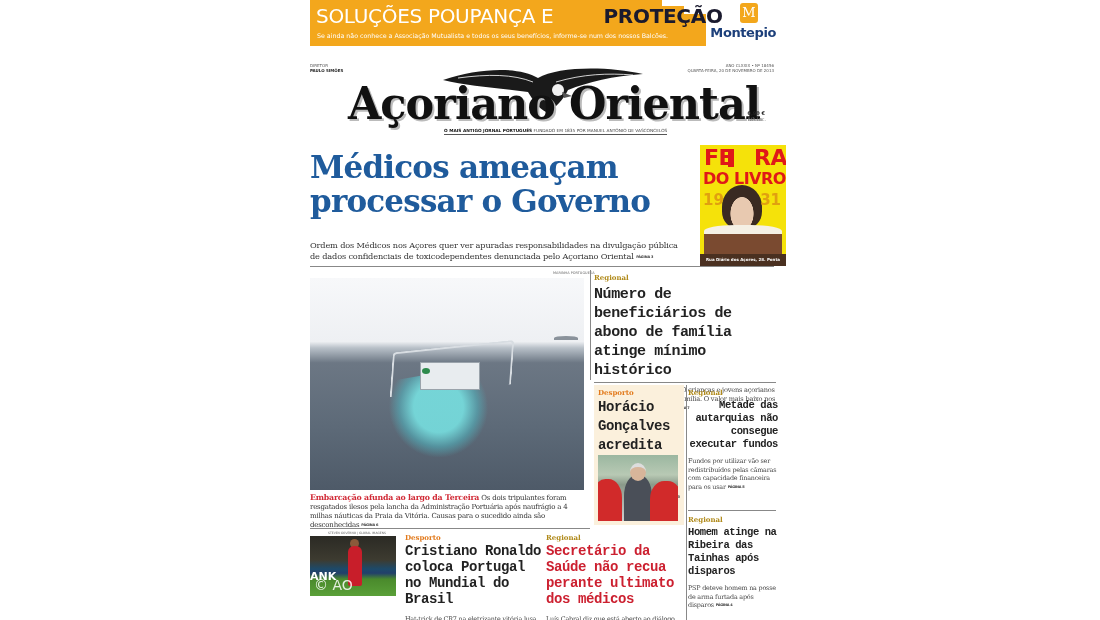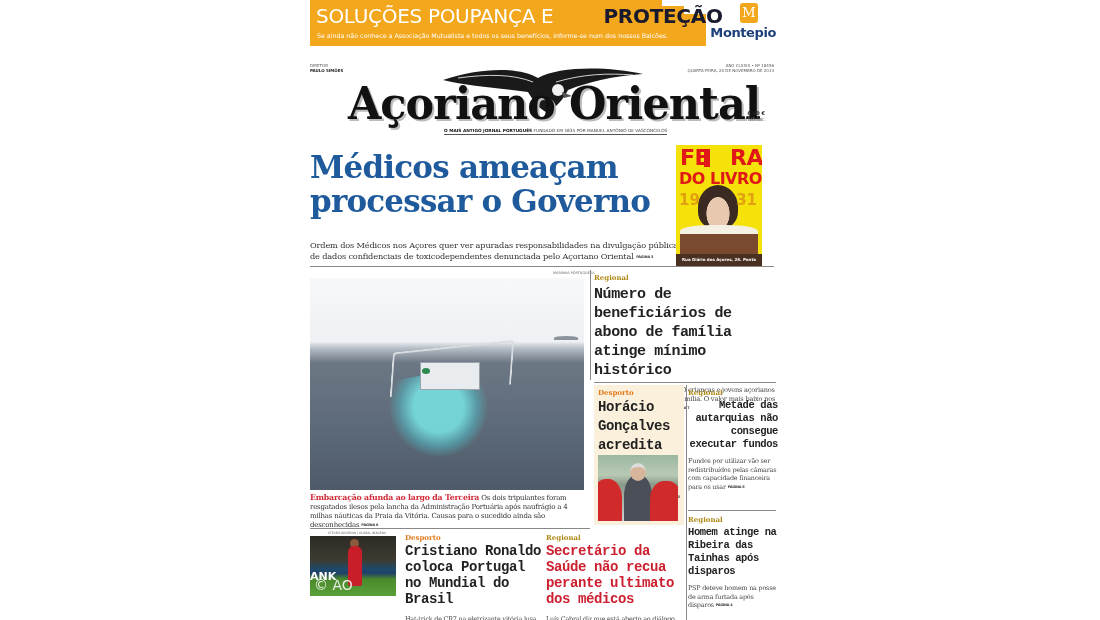--- a/index.html
+++ b/index.html
@@ -29,21 +29,21 @@
   .price span { font-weight: normal; color: #777; display: block; }
   .tagline { position: absolute; left: 136px; top: 128px; font-family: "DejaVu Sans", sans-serif; font-size: 4.3px; color: #444; border-bottom: 0.8px solid #555; padding-bottom: 1px; white-space: nowrap; }
   .tagline b { color: #111; }
 
   
   .headline { position: absolute; left: 2px; top: 150px; width: 370px; font-family: "DejaVu Serif", serif; font-weight: bold; font-size: 31px; line-height: 34px; color: #1f5b9c; letter-spacing: -0.8px; }
   .lede { position: absolute; left: 2px; top: 240px; width: 370px; font-family: "DejaVu Serif", serif; font-size: 8.2px; line-height: 11px; color: #333; letter-spacing: -0.15px; }
   .pg { font-family: "DejaVu Sans", sans-serif; font-size: 3.5px; font-weight: bold; color: #333; vertical-align: middle; }
 
   
-  .feira { position: absolute; left: 368px; top: 145px; width: 86px; height: 121px; background: #f5e20a; overflow: hidden; }
+  .feira { position: absolute; left: 392px; top: 145px; width: 86px; height: 121px; background: #f5e20a; overflow: hidden; }
   .feira-t1 { position: absolute; left: 4px; top: 2px; font-family: "DejaVu Sans", sans-serif; font-weight: bold; font-size: 22px; color: #e01818; letter-spacing: -0.5px; line-height: 22px; }
   .feira-t1 .r { position: absolute; left: 50px; top: 0; text-align: right; }
   .feira-side { position: absolute; left: 28px; top: 4px; width: 6px; height: 18px; background: #e01818; }
   .feira-t2 { position: absolute; left: 3px; top: 26px; font-family: "DejaVu Sans", sans-serif; font-weight: bold; font-size: 16px; color: #e01818; letter-spacing: -0.5px; line-height: 16px; }
   .feira-dates { position: absolute; left: 3px; top: 46px; width: 80px; font-family: "DejaVu Sans", sans-serif; font-weight: bold; font-size: 15px; color: #e0a010; }
   .feira-dates .d2 { position: absolute; right: 2px; top: 0; }
   .feira-face { position: absolute; left: 22px; top: 40px; width: 40px; height: 44px; border-radius: 50% 50% 40% 40%; background: radial-gradient(ellipse at 50% 65%, #e8c9b0 0 40%, #3a2a22 42%); }
   .feira-book { position: absolute; left: 4px; top: 80px; width: 78px; height: 30px; background: linear-gradient(180deg, #f5f0e4 0 30%, #7a4a30 30%); border-radius: 40% 40% 0 0 / 20% 20% 0 0; }
   .feira-foot { position: absolute; left: 0; bottom: 0; width: 86px; height: 12px; background: #4a3020; font-family: "DejaVu Sans", sans-serif; font-size: 4px; color: #fff; text-align: center; line-height: 12px; font-weight: bold; }
 

